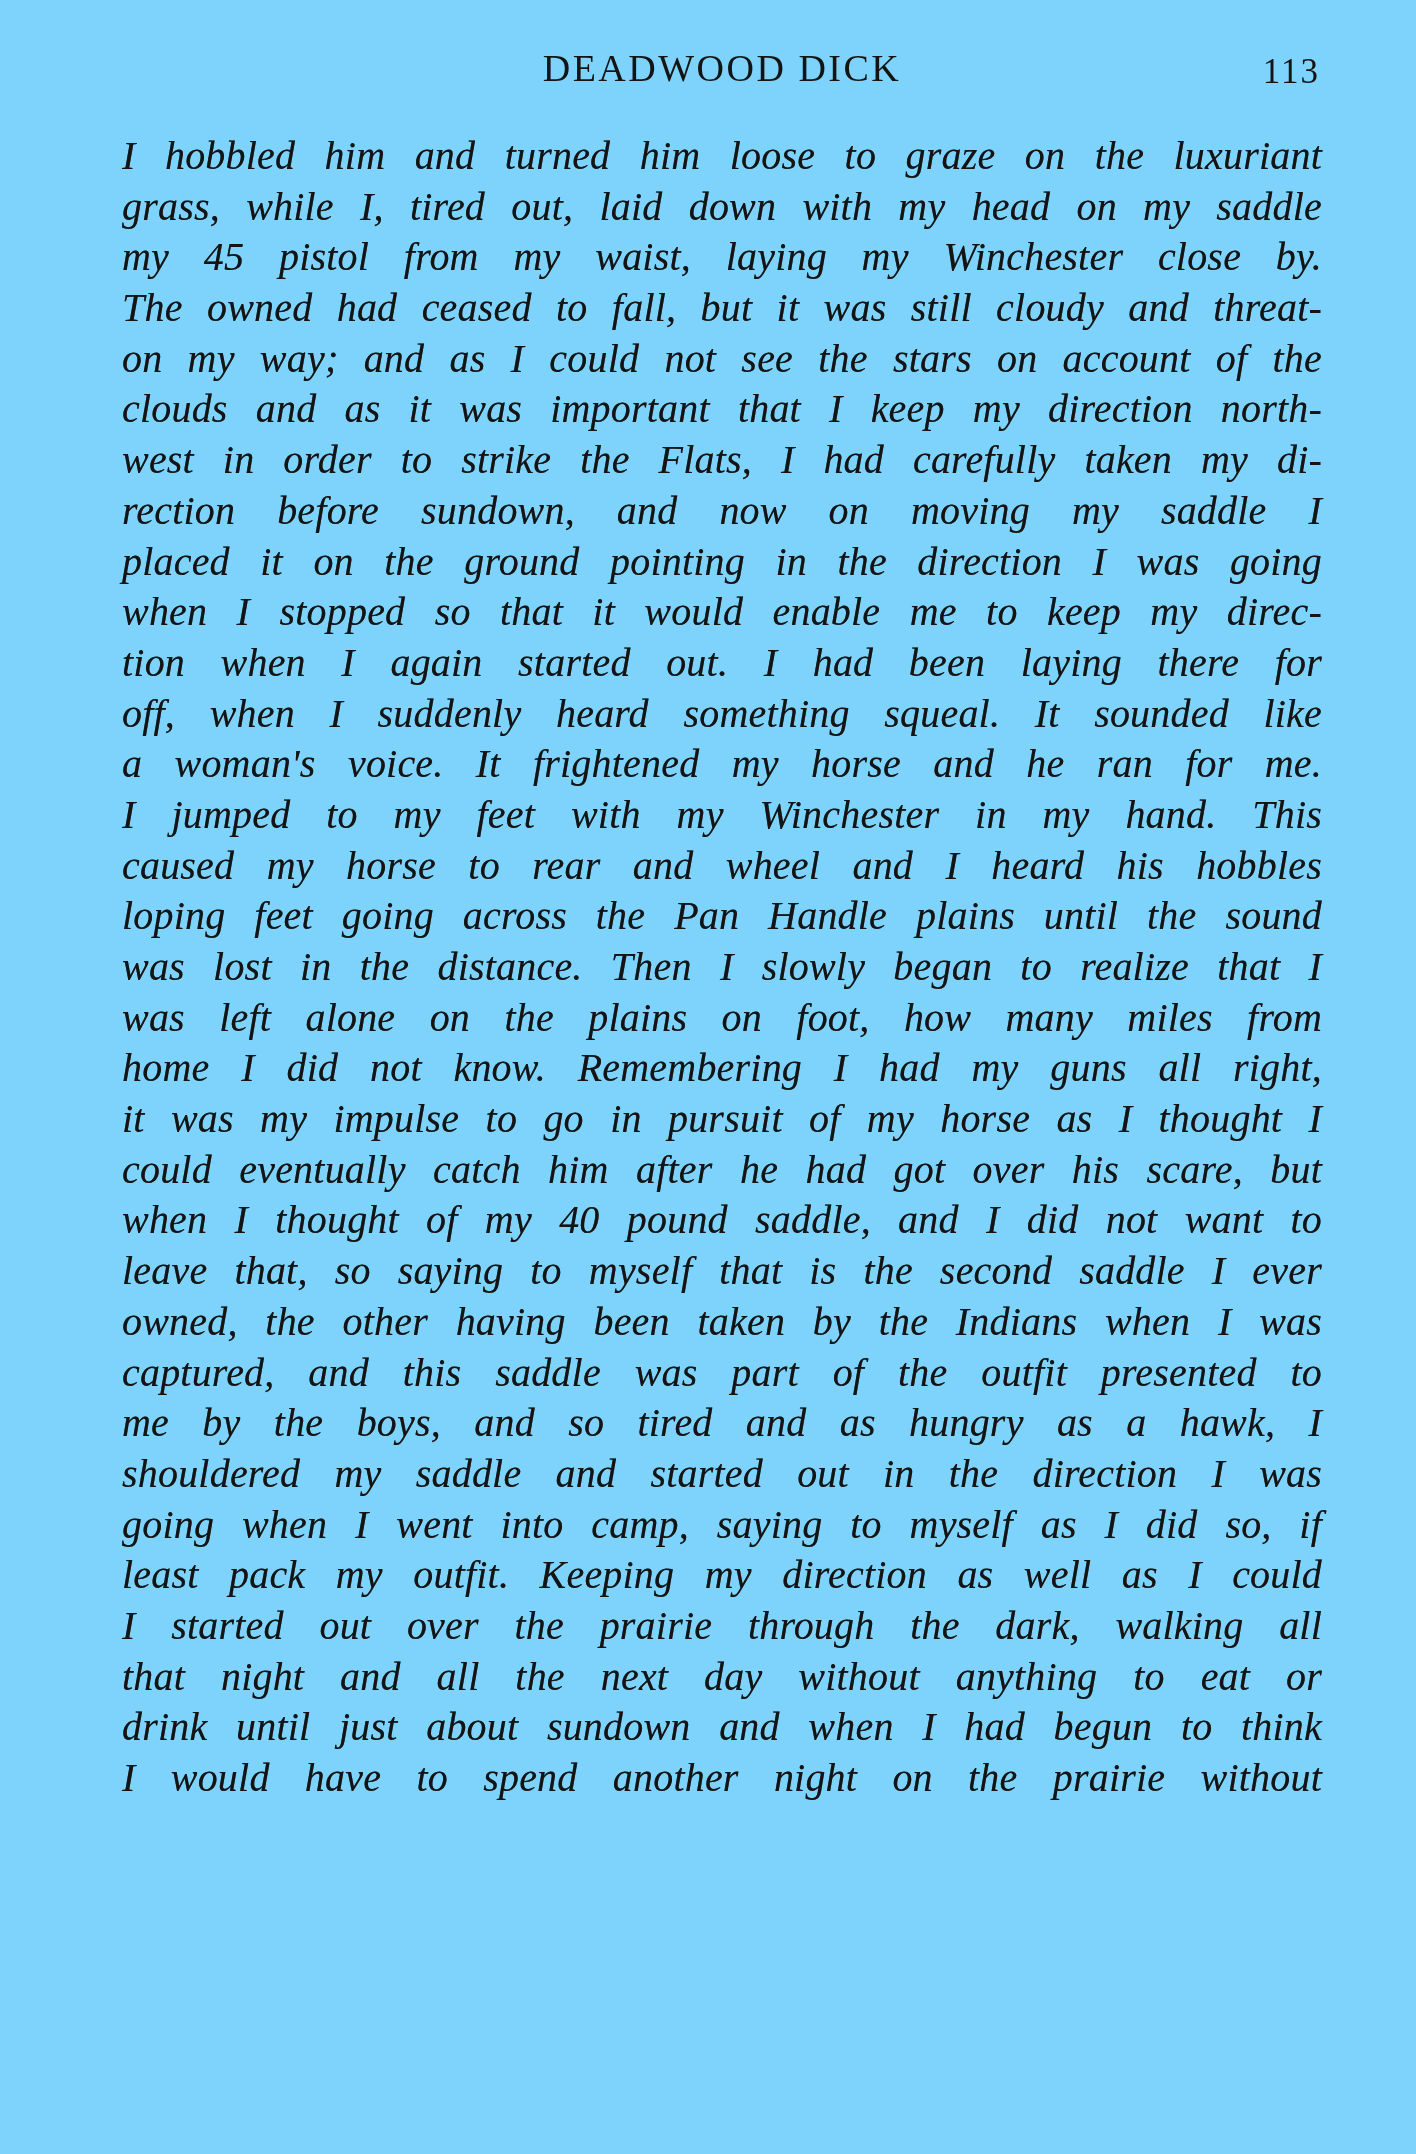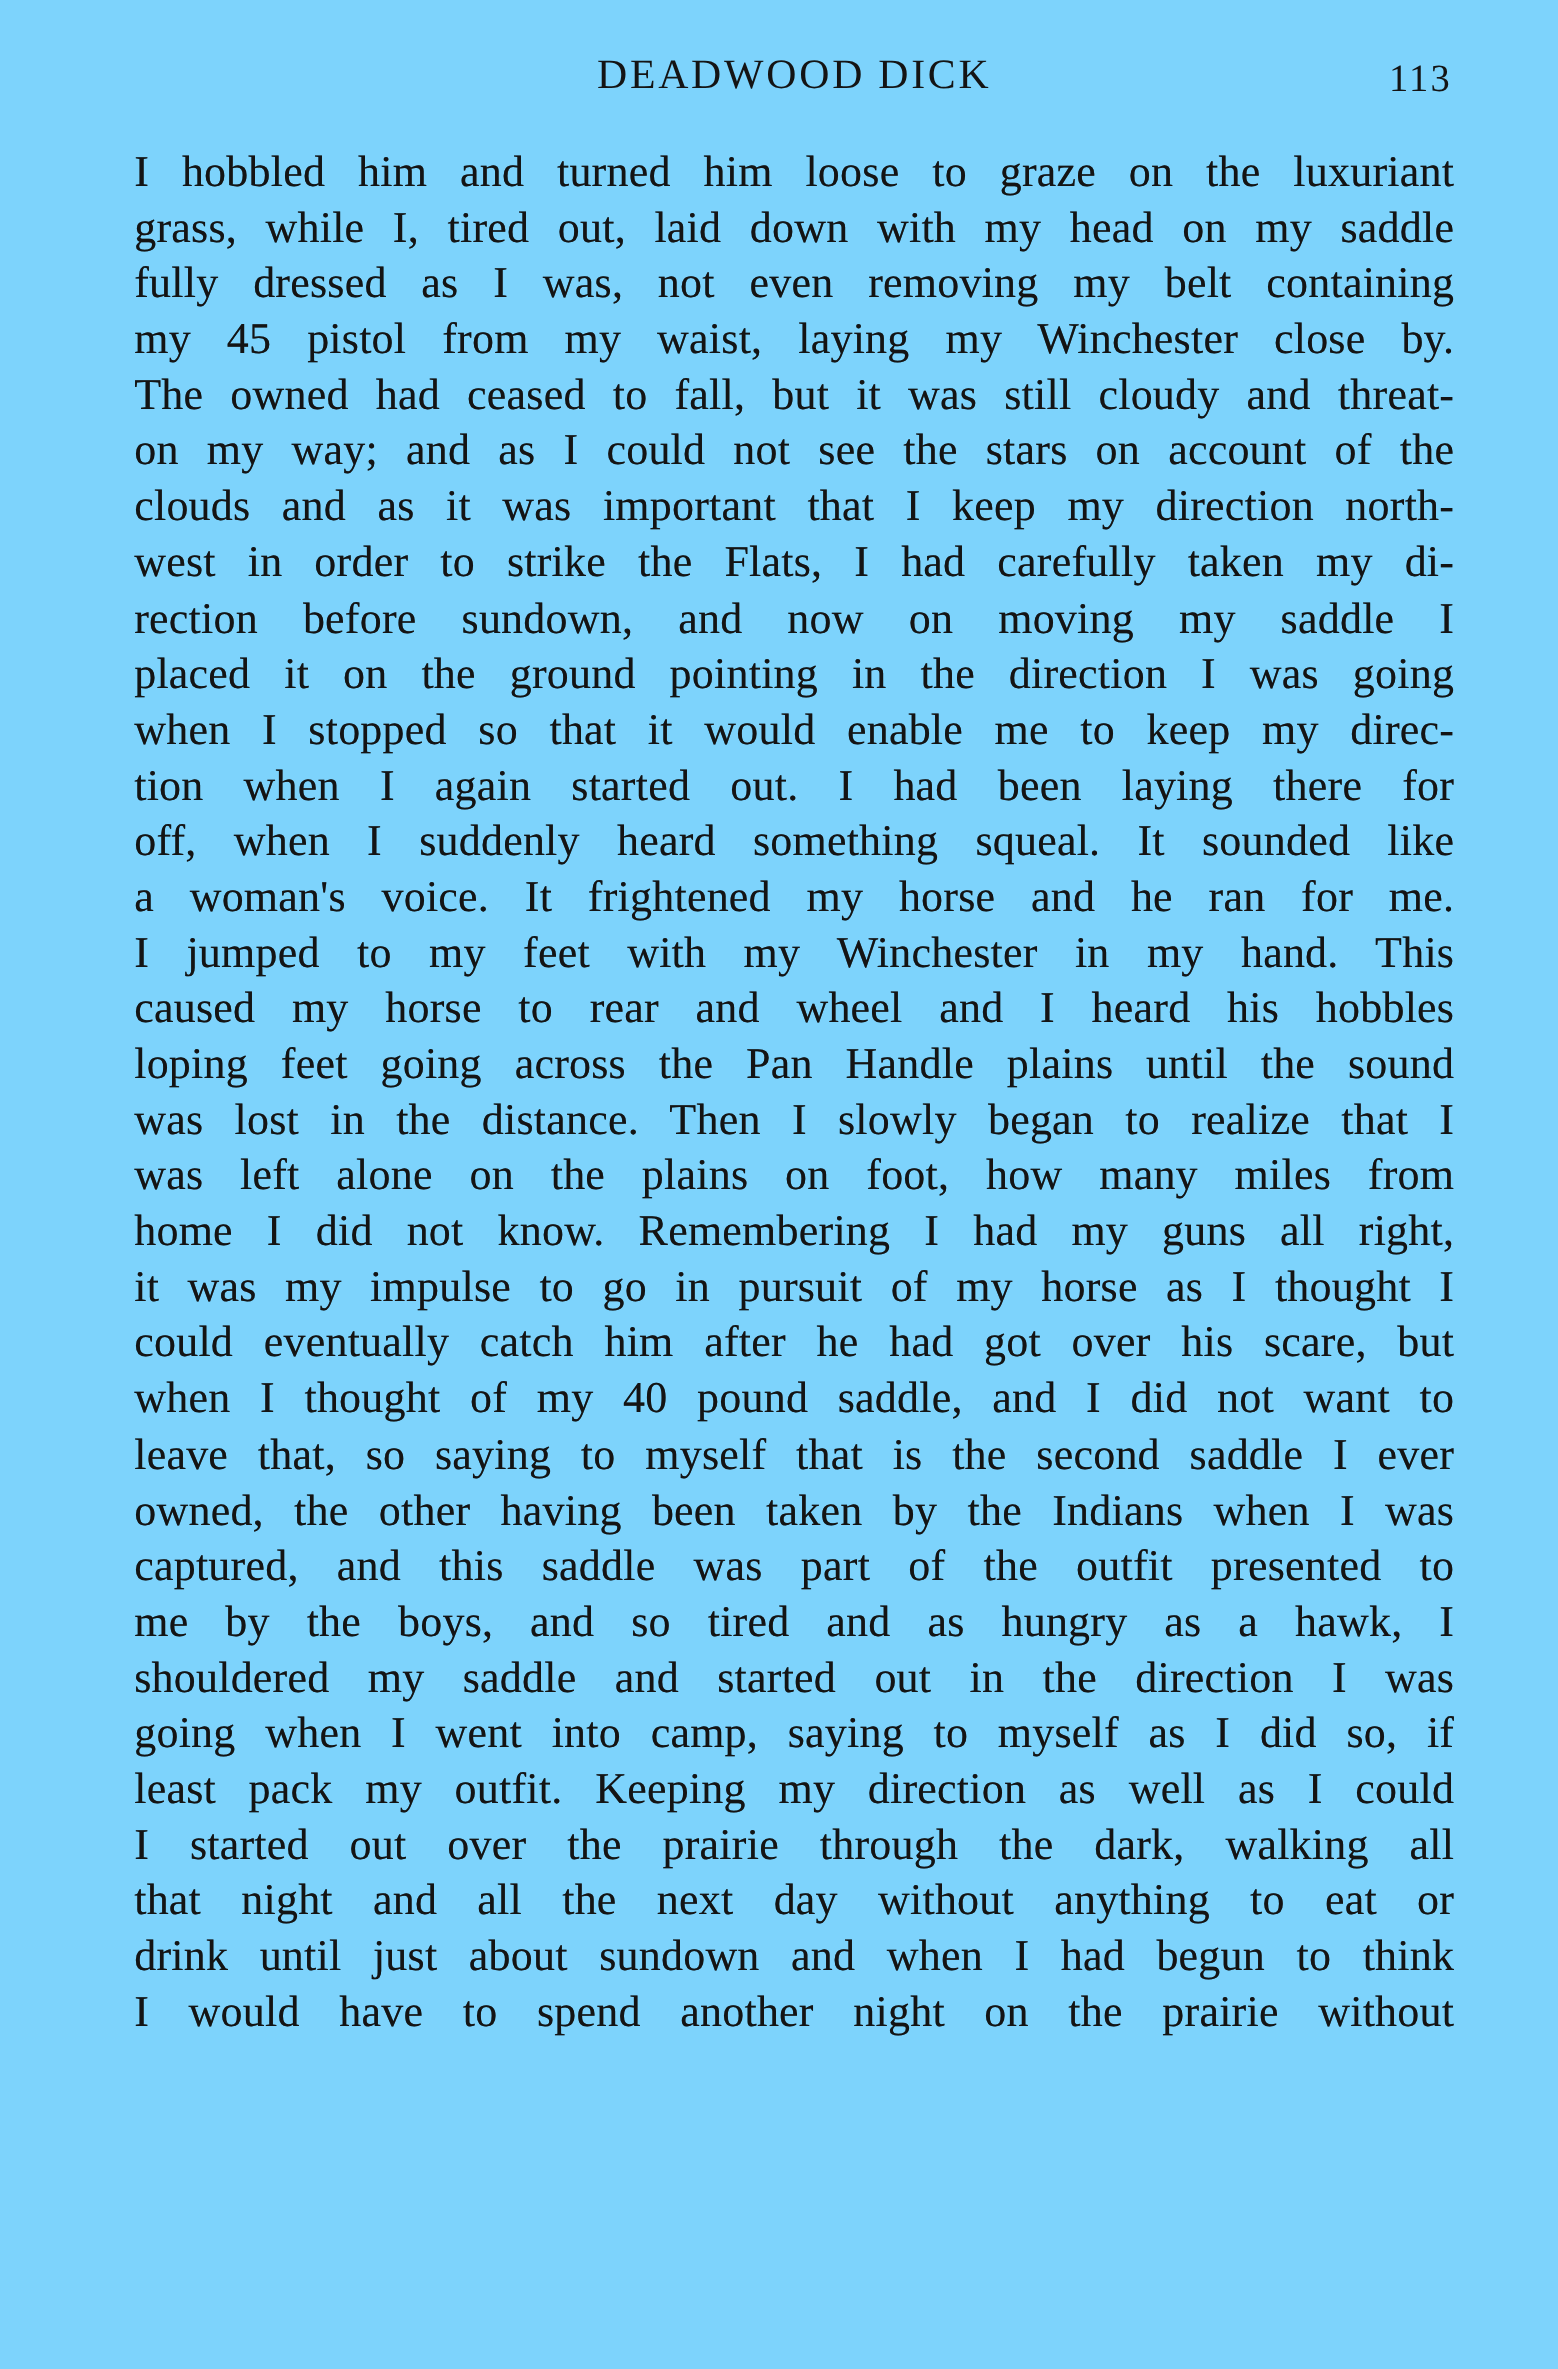--- a/index.html
+++ b/index.html
@@ -41,20 +41,21 @@
     letter-spacing: 2px;
   }
   .body-text {
     position: absolute;
     left: 122px;
     top: 131px;
     width: 1200px;
     font-size: 40px;
     line-height: 50.7px;
     letter-spacing: 0.2px;
+    font-style: italic;
   }
   .line {
     text-align: justify;
     text-align-last: justify;
     height: 50.7px;
     overflow: visible;
     white-space: normal;
     text-shadow: 0 0 0.5px rgba(10,10,10,0.55);
   }
 </style>
@@ -62,21 +63,20 @@
 <body>
 
 <div class="page">
   <div class="header">
     <div class="running-title">DEADWOOD DICK</div>
     <div class="page-number">113</div>
   </div>
   <div class="body-text">
       <div class="line">I hobbled him and turned him loose to graze on the luxuriant</div>
       <div class="line">grass, while I, tired out, laid down with my head on my saddle</div>
-      <div class="line">fully dressed as I was, not even removing my belt containing</div>
       <div class="line">my 45 pistol from my waist, laying my Winchester close by.</div>
       <div class="line">The owned had ceased to fall, but it was still cloudy and threat-</div>
       <div class="line">on my way; and as I could not see the stars on account of the</div>
       <div class="line">clouds and as it was important that I keep my direction north-</div>
       <div class="line">west in order to strike the Flats, I had carefully taken my di-</div>
       <div class="line">rection before sundown, and now on moving my saddle I</div>
       <div class="line">placed it on the ground pointing in the direction I was going</div>
       <div class="line">when I stopped so that it would enable me to keep my direc-</div>
       <div class="line">tion when I again started out.  I had been laying there for</div>
       <div class="line">off, when I suddenly heard something squeal.  It sounded like</div>

